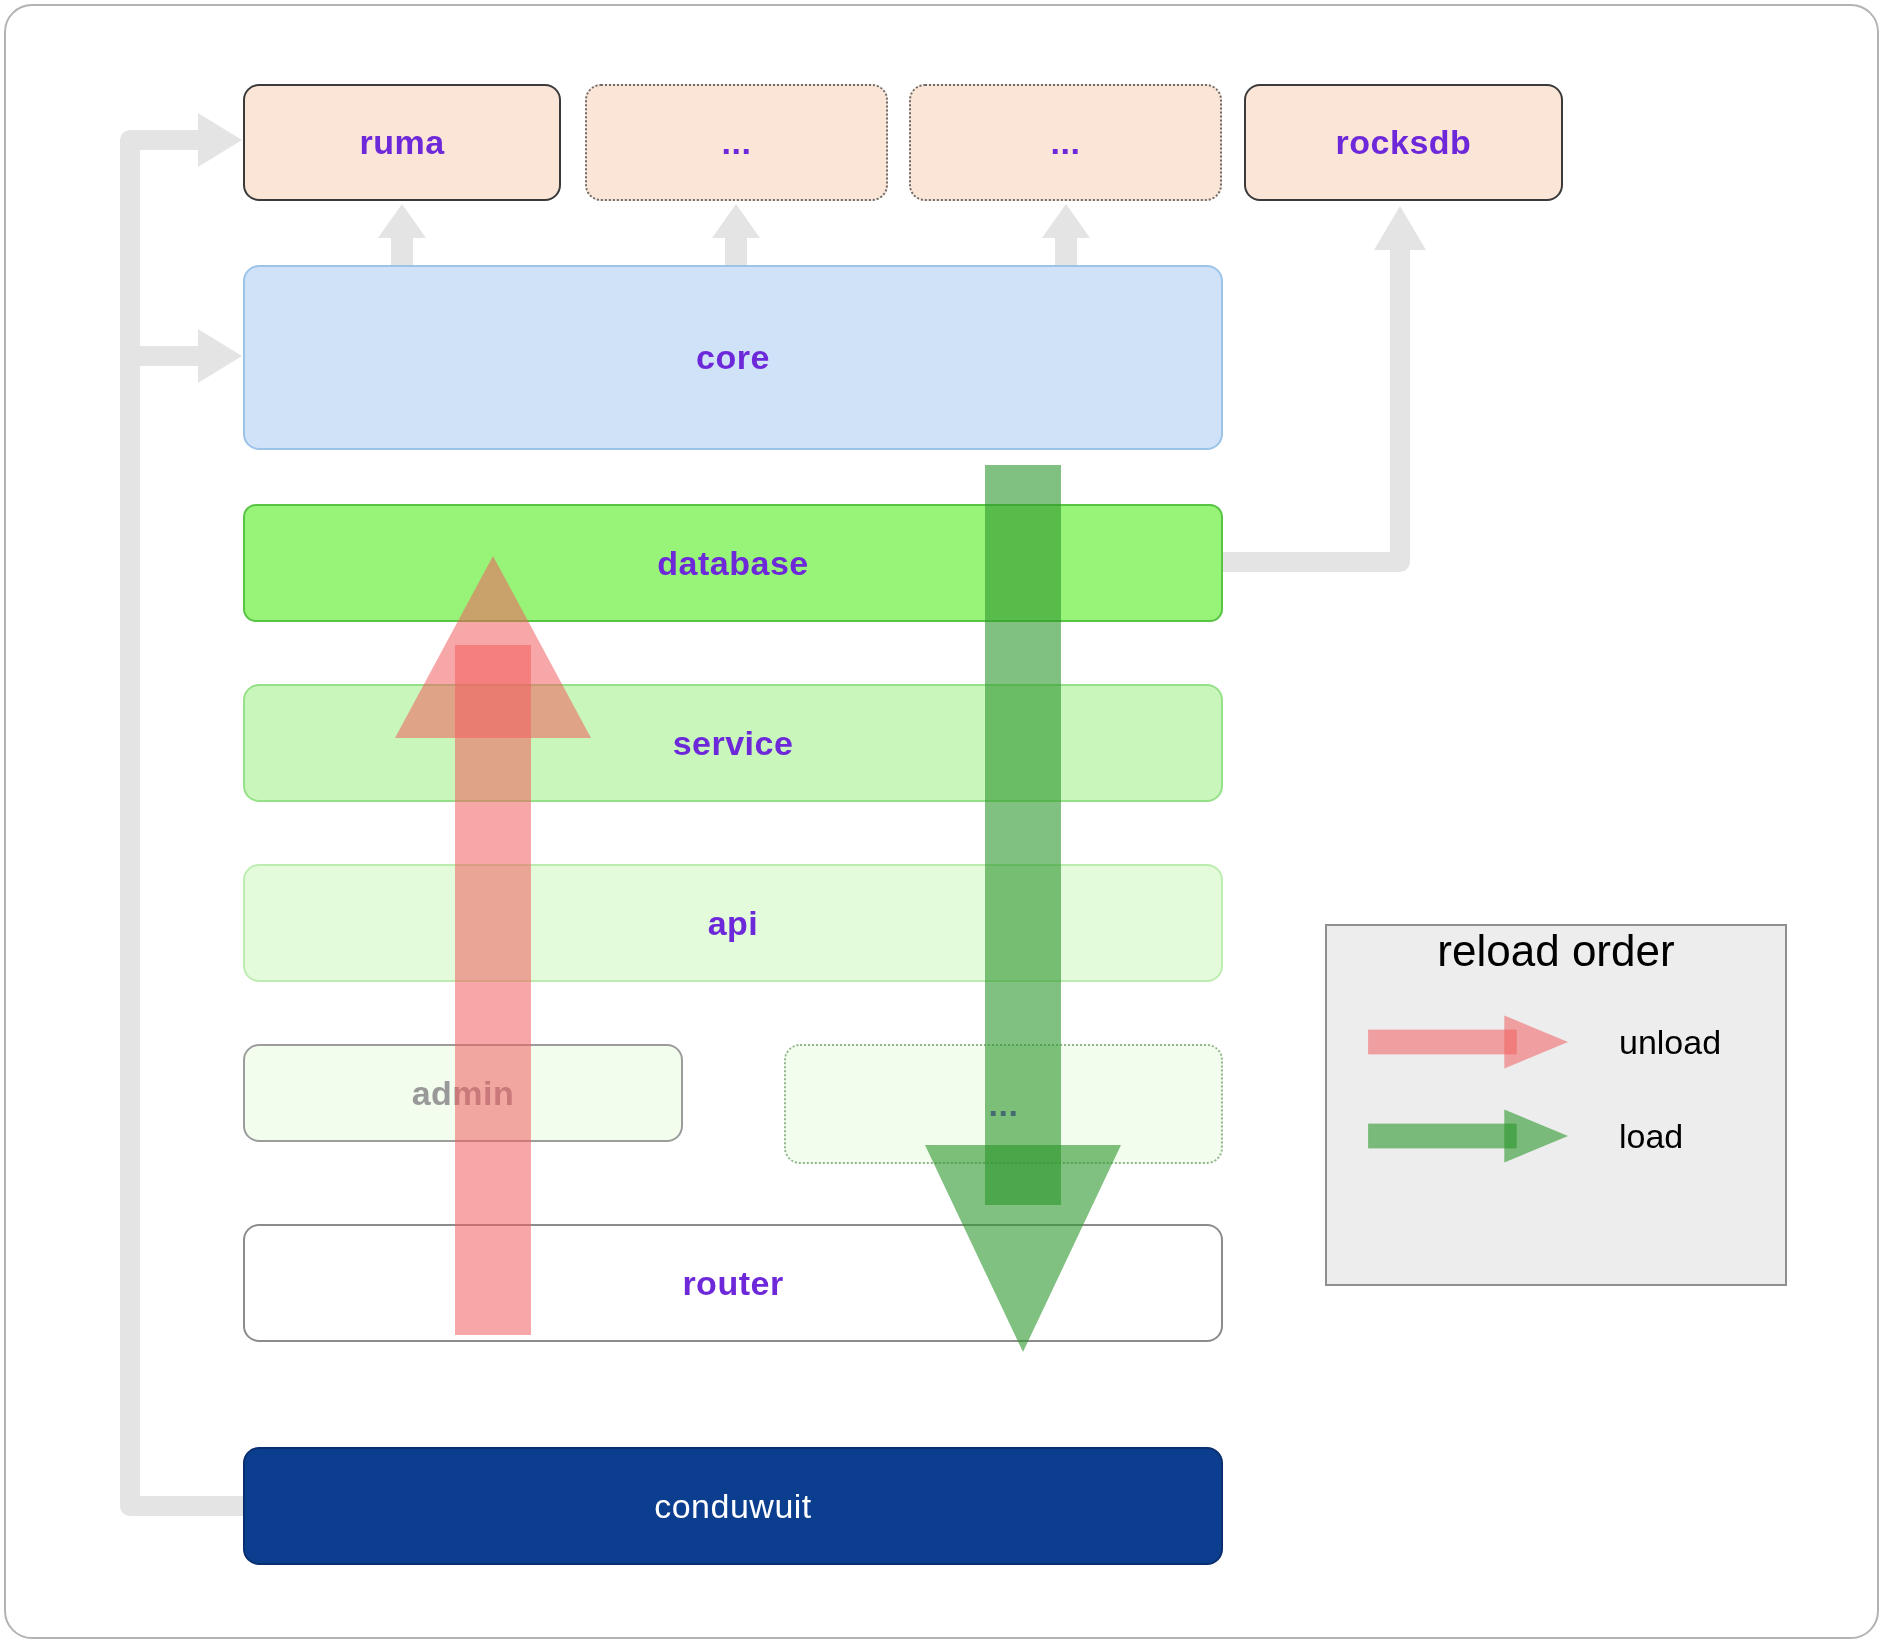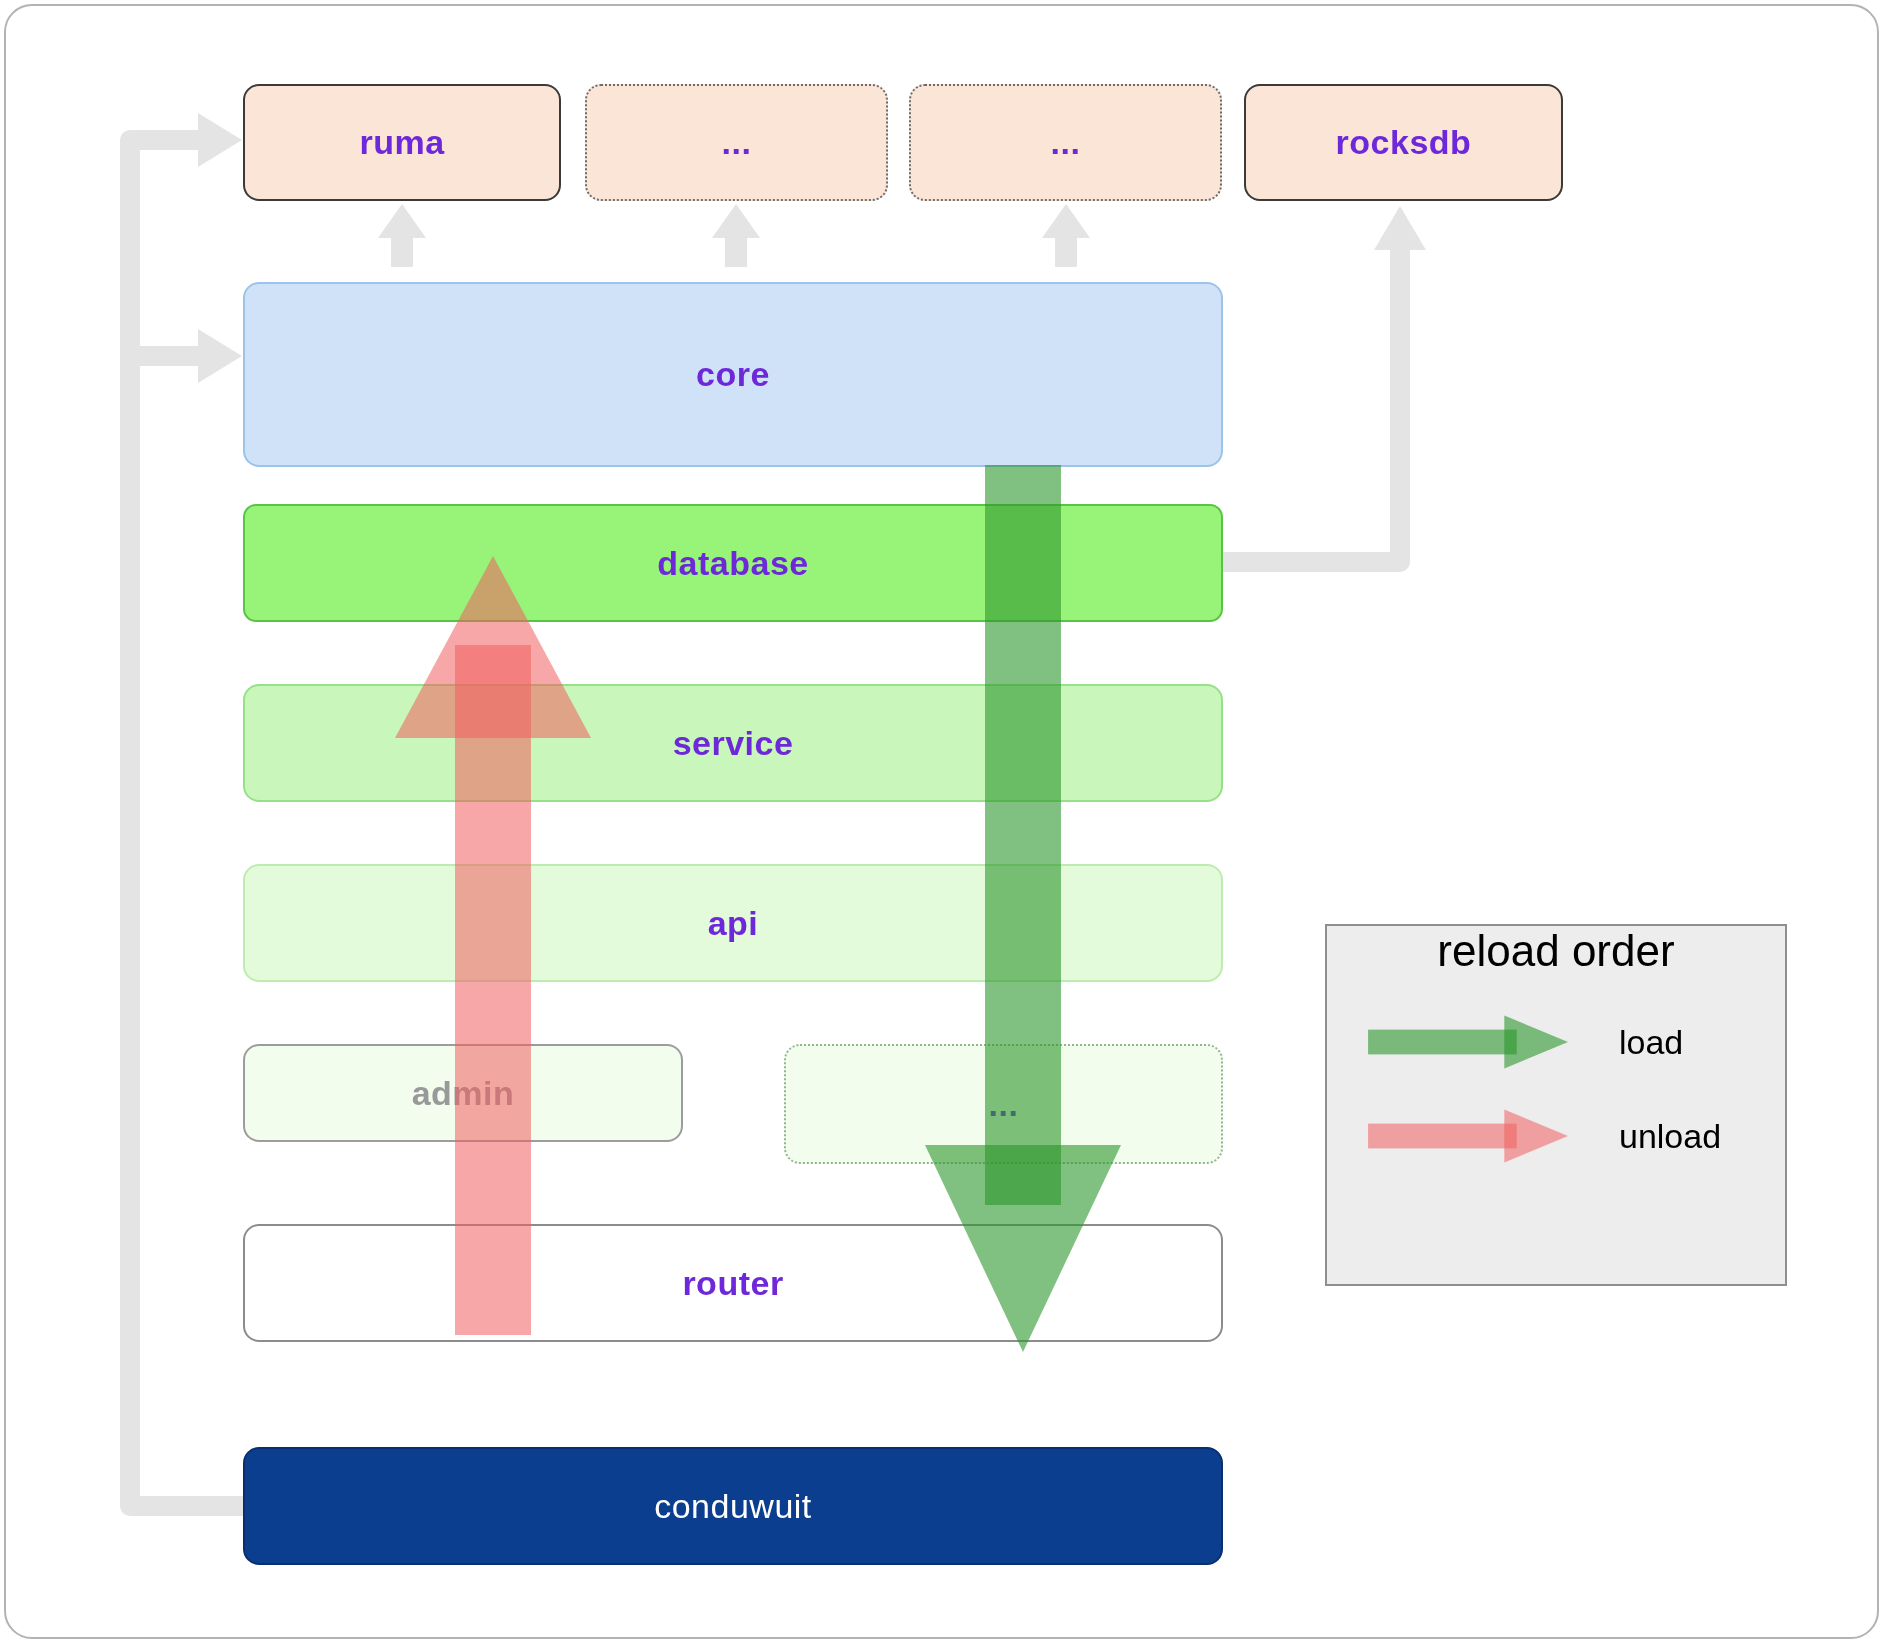--- a/index.html
+++ b/index.html
@@ -35,21 +35,21 @@
   .admin{background:#f2fdee;border:2px solid #9c9c9c;color:#999999;}
   .dotsmid{background:#f2fdee;border:2px dotted #93b58f;}
   .router{background:#ffffff;border:2px solid #8c8c8c;}
   .conduwuit{background:#0c3e8f;border:2px solid #092f6e;color:#ffffff;font-weight:400;}
 
   
   .b-ruma{left:243px;top:84px;width:318px;height:117px;}
   .b-dots-a{left:585px;top:84px;width:303px;height:117px;}
   .b-dots-b{left:909px;top:84px;width:313px;height:117px;}
   .b-rocksdb{left:1244px;top:84px;width:319px;height:117px;}
-  .b-core{left:243px;top:265px;width:980px;height:185px;margin-top:17px;}
+  .b-core{left:243px;top:265px;width:980px;height:185px;}
   .b-database{left:243px;top:504px;width:980px;height:118px;border-radius:13px;}
   .b-service{left:243px;top:684px;width:980px;height:118px;}
   .b-api{left:243px;top:864px;width:980px;height:118px;}
   .b-admin{left:243px;top:1044px;width:440px;height:98px;}
   .b-dots-c{left:784px;top:1044px;width:439px;height:120px;}
   .b-router{left:243px;top:1224px;width:980px;height:118px;}
   .b-conduwuit{left:243px;top:1447px;width:980px;height:118px;}
 
   .legend{
     position:absolute;z-index:3;
@@ -135,30 +135,30 @@
     <g fill-opacity="0.6">
       <rect x="985" y="465" width="76" height="740" fill="#2c962c"></rect>
       <polygon points="925,1145 1121,1145 1023,1352" fill="#2c962c"></polygon>
     </g>
   </svg>
 
   <div class="legend">
     <div class="legend-title">reload order</div>
     <div class="legend-row">
       <svg class="legend-arrow" viewBox="0 0 260 80">
+        <g fill-opacity="0.55">
+          <rect x="8" y="26" width="168" height="28" fill="#f15e5e"></rect>
+          <polygon points="162,10 234,40 162,70" fill="#f15e5e"></polygon>
+        </g>
+      </svg>
+      <span class="legend-label">unload</span>
+    </div>
+    <div class="legend-row">
+      <svg class="legend-arrow" viewBox="0 0 260 80">
         <g fill-opacity="0.6">
           <rect x="8" y="26" width="168" height="28" fill="#2c962c"></rect>
           <polygon points="162,10 234,40 162,70" fill="#2c962c"></polygon>
         </g>
       </svg>
       <span class="legend-label">load</span>
     </div>
-    <div class="legend-row">
-      <svg class="legend-arrow" viewBox="0 0 260 80">
-        <g fill-opacity="0.55">
-          <rect x="8" y="26" width="168" height="28" fill="#f15e5e"></rect>
-          <polygon points="162,10 234,40 162,70" fill="#f15e5e"></polygon>
-        </g>
-      </svg>
-      <span class="legend-label">unload</span>
-    </div>
   </div>
 </div>
 
 </body></html>

